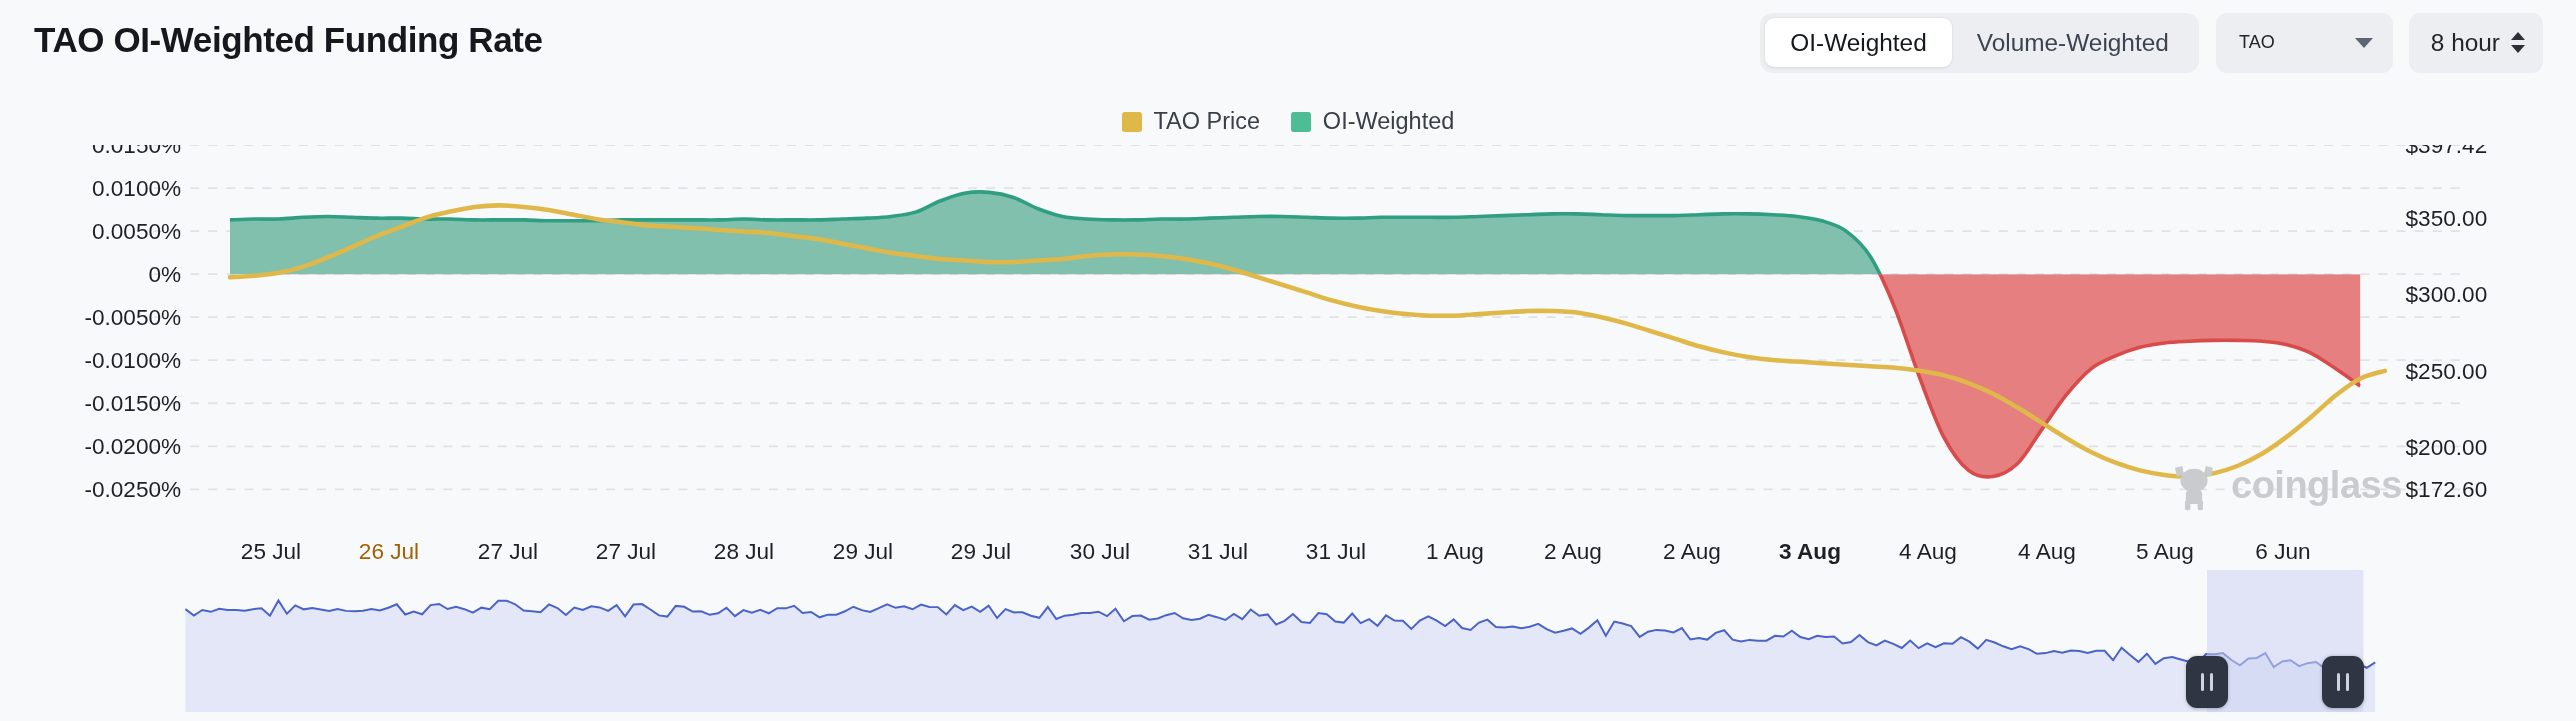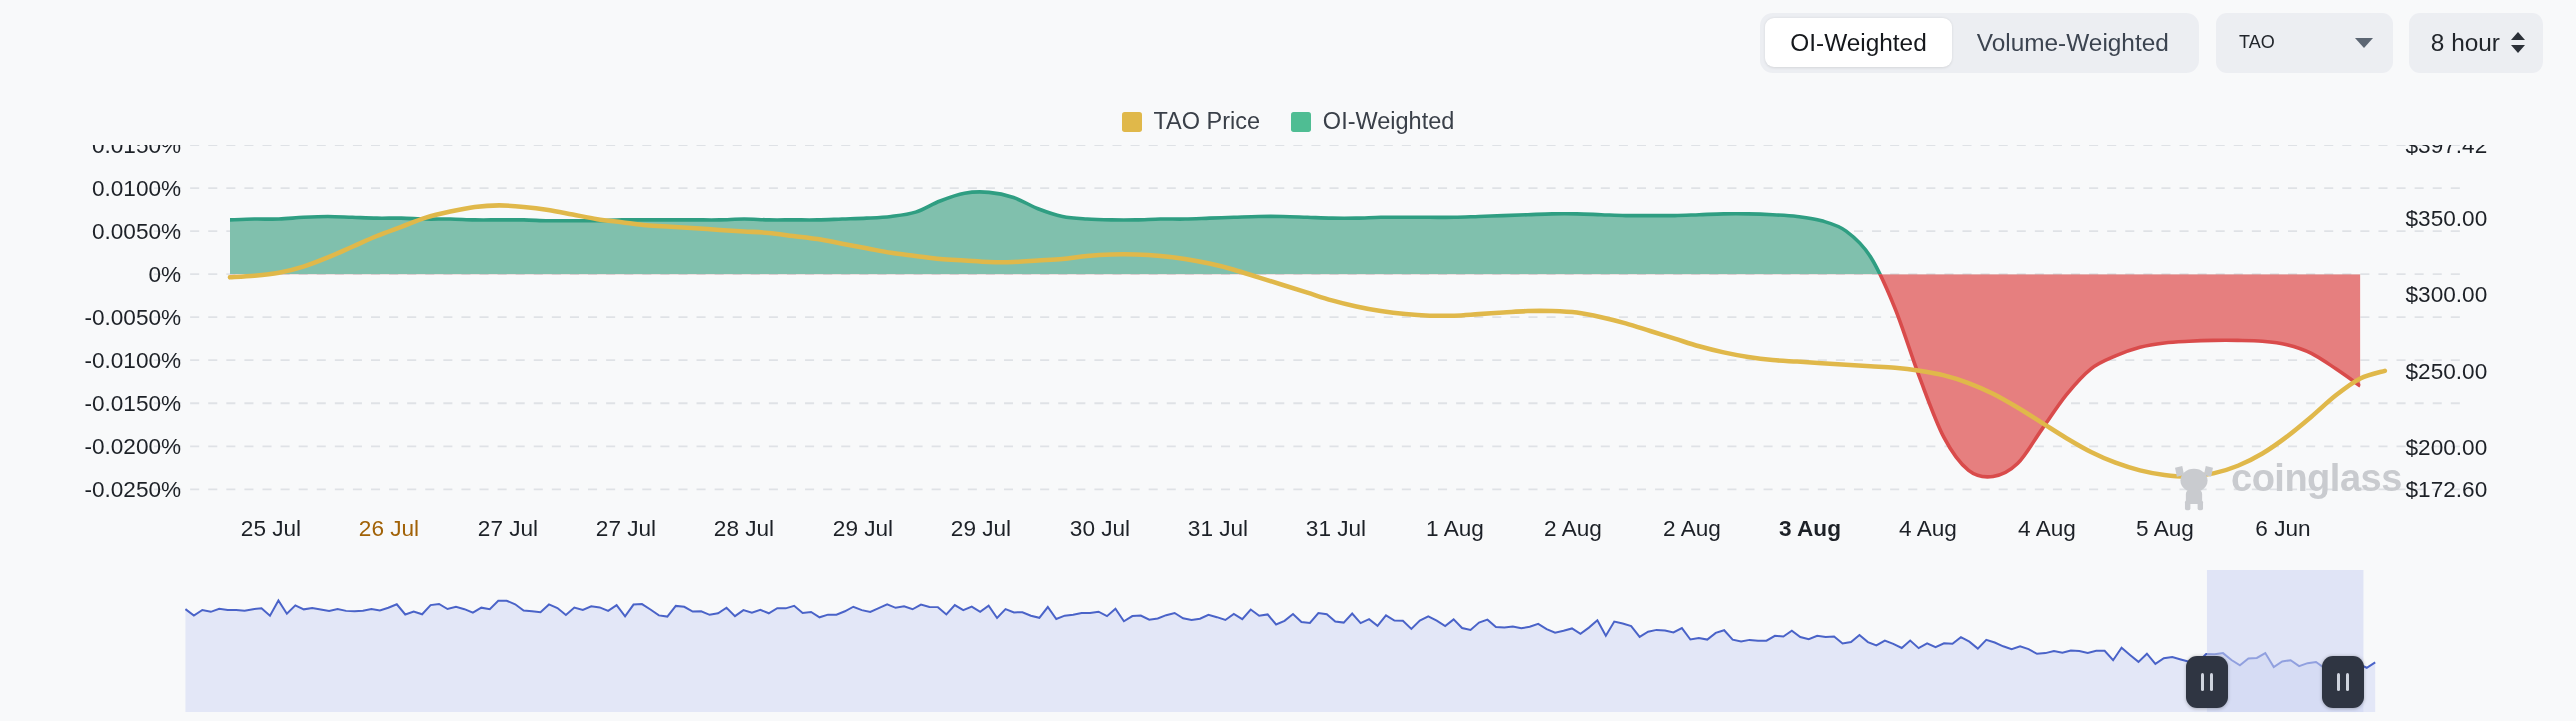--- a/index.html
+++ b/index.html
@@ -199,37 +199,39 @@
     background: #cfd4de;
     border-radius: 1.8px;
   }
 
   
   #watermark {
     position: absolute;
     left: 2166px;
     top: 457px;
     display: flex;
+    align-items: center;
     gap: 9px;
     opacity: 1;
     pointer-events: none;
   }
   #watermark-text {
     font-size: 38px;
     font-weight: bold;
     color: #c9cbcf;
     letter-spacing: -0.5px;
   }
 </style>
 </head>
 <body>
 
 <div id="app">
 
   <div id="header">
+    <div id="page-title">TAO OI-Weighted Funding Rate</div>
 
     <div id="header-controls">
 
       <div id="weighting-toggle">
         <button class="seg-btn active">OI-Weighted</button>
         <button class="seg-btn">Volume-Weighted</button>
       </div>
 
       <div class="select-box" id="symbol-select">
         <span class="sel-value">TAO</span>
@@ -317,21 +319,21 @@
         <path d="M52 12 L44 10 L42 20 L50 22 Z"></path>
         <ellipse cx="31" cy="26" rx="15" ry="13"></ellipse>
         <rect x="22" y="36" width="18" height="16" rx="5"></rect>
         <rect x="21" y="48" width="6" height="11" rx="2"></rect>
         <rect x="35" y="48" width="6" height="11" rx="2"></rect>
       </g>
     </svg>
     <span id="watermark-text">coinglass</span>
   </div>
 
-  <div id="x-axis" style="position:absolute; left:0; top:516px; width:2536px; height:36px;">
+  <div id="x-axis" style="position:absolute; left:0; top:539px; width:2536px; height:36px;">
       <div style="position: absolute; font-size: 22.6px; color: rgb(29, 33, 39); white-space: nowrap; transform: translateX(-50%); top: 0px; left: 271px;">25 Jul</div>
       <div style="position: absolute; font-size: 22.6px; color: #a16207; white-space: nowrap; transform: translateX(-50%); top: 0px; left: 389px;">26 Jul</div>
       <div style="position: absolute; font-size: 22.6px; color: rgb(29, 33, 39); white-space: nowrap; transform: translateX(-50%); top: 0px; left: 508px;">27 Jul</div>
       <div style="position: absolute; font-size: 22.6px; color: rgb(29, 33, 39); white-space: nowrap; transform: translateX(-50%); top: 0px; left: 626px;">27 Jul</div>
       <div style="position: absolute; font-size: 22.6px; color: rgb(29, 33, 39); white-space: nowrap; transform: translateX(-50%); top: 0px; left: 744px;">28 Jul</div>
       <div style="position: absolute; font-size: 22.6px; color: rgb(29, 33, 39); white-space: nowrap; transform: translateX(-50%); top: 0px; left: 863px;">29 Jul</div>
       <div style="position: absolute; font-size: 22.6px; color: rgb(29, 33, 39); white-space: nowrap; transform: translateX(-50%); top: 0px; left: 981px;">29 Jul</div>
       <div style="position: absolute; font-size: 22.6px; color: rgb(29, 33, 39); white-space: nowrap; transform: translateX(-50%); top: 0px; left: 1100px;">30 Jul</div>
       <div style="position: absolute; font-size: 22.6px; color: rgb(29, 33, 39); white-space: nowrap; transform: translateX(-50%); top: 0px; left: 1218px;">31 Jul</div>
       <div style="position: absolute; font-size: 22.6px; color: rgb(29, 33, 39); white-space: nowrap; transform: translateX(-50%); top: 0px; left: 1336px;">31 Jul</div>

